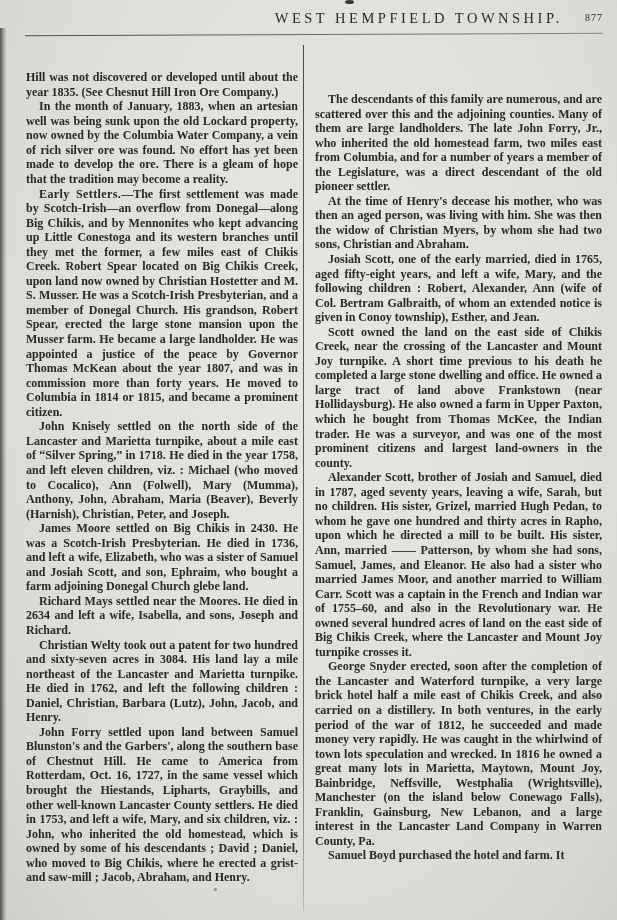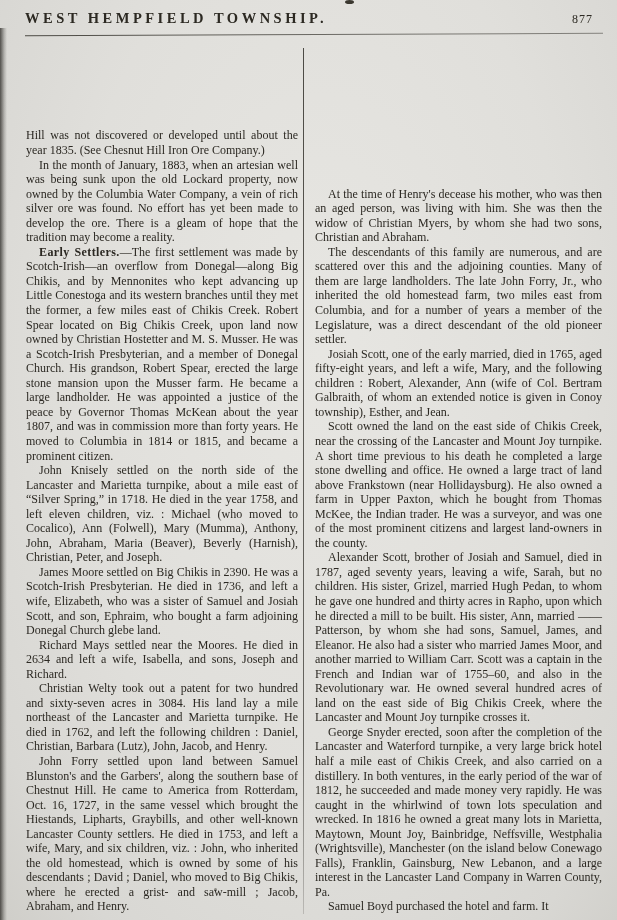--- a/index.html
+++ b/index.html
@@ -18,35 +18,35 @@
     background:linear-gradient(to right, rgba(18,16,12,0.85), rgba(18,16,12,0.25) 60%, rgba(18,16,12,0));
     opacity:.8;
   }
   .speck{position:absolute;background:#3a372f;border-radius:50%;}
   .speck.s1{left:345px;top:0px;width:9px;height:4px;}
   .speck.s2{left:214px;top:888px;width:3px;height:3px;opacity:.5;}
   .header{
     position:absolute;left:25px;top:10px;width:578px;height:22px;
   }
   .header .title{
-    position:absolute;left:0;right:40px;text-align:left;
-    font-size:14.5px;letter-spacing:3.5px;font-weight:bold;
+    position:absolute;left:0;right:40px;text-align:right;
+    font-size:14.5px;letter-spacing:3.5px;font-weight:normal;
     color:#2c2922;white-space:nowrap;
   }
   .header .pageno{
-    position:absolute;right:10px;top:2px;font-size:12px;letter-spacing:1px;color:#2c2922;
+    position:absolute;right:0;top:2px;font-size:10px;letter-spacing:1px;color:#2c2922;
   }
   .header-rule{
     position:absolute;left:25px;top:34px;width:578px;height:1px;
     background:linear-gradient(to right, rgba(60,58,52,.9), rgba(60,58,52,.55));
     transform:rotate(-0.25deg);
   }
   .columns{
     position:absolute;left:26px;top:41px;width:576px;bottom:6px;
-    display:flex;align-items:flex-end;
+    display:flex;align-items:center;font-weight:bold;
   }
   .col{
     font-size:12px;line-height:14.55px;text-align:justify;
     color:#2b2822;
   }
   .col p{margin:0;text-indent:13px;}
   .col p.noindent{text-indent:0;}
   .col p b{letter-spacing:.4px;}
   .col-left{width:272px;}
   .col-divider{
@@ -69,29 +69,29 @@
     <div class="pageno">877</div>
   </div>
   <div class="header-rule"></div>
 
   <div class="columns">
     <div class="col col-left">
         <p class="noindent">Hill was not discovered or developed until about the year 1835. (See Chesnut Hill Iron Ore Company.)</p>
         <p>In the month of January, 1883, when an artesian well was being sunk upon the old Lockard property, now owned by the Columbia Water Company, a vein of rich silver ore was found.  No effort has yet been made to develop the ore.  There is a gleam of hope that the tradition may become a reality.</p>
         <p><b>Early Settlers.</b>—The first settlement was made by Scotch-Irish—an overflow from Donegal—along Big Chikis, and by Mennonites who kept advancing up Little Conestoga and its western branches until they met the former, a few miles east of Chikis Creek. Robert Spear located on Big Chikis Creek, upon land now owned by Christian Hostetter and M. S. Musser.  He was a Scotch-Irish Presbyterian, and a member of Donegal Church.  His grandson, Robert Spear, erected the large stone mansion upon the Musser farm.  He became a large landholder.  He was appointed a justice of the peace by Governor Thomas McKean about the year 1807, and was in commission more than forty years.  He moved to Columbia in 1814 or 1815, and became a prominent citizen.</p>
         <p>John Knisely settled on the north side of the Lancaster and Marietta turnpike, about a mile east of “Silver Spring,” in 1718.  He died in the year 1758, and left eleven children, viz. : Michael (who moved to Cocalico), Ann (Folwell), Mary (Mumma), Anthony, John, Abraham, Maria (Beaver), Beverly (Harnish), Christian, Peter, and Joseph.</p>
-        <p>James Moore settled on Big Chikis in 2390.  He was a Scotch-Irish Presbyterian.  He died in 1736, and left a wife, Elizabeth, who was a sister of Samuel and Josiah Scott, and son, Ephraim, who bought a farm adjoining Donegal Church glebe land.</p>
+        <p>James Moore settled on Big Chikis in 2430.  He was a Scotch-Irish Presbyterian.  He died in 1736, and left a wife, Elizabeth, who was a sister of Samuel and Josiah Scott, and son, Ephraim, who bought a farm adjoining Donegal Church glebe land.</p>
         <p>Richard Mays settled near the Moores.  He died in 2634 and left a wife, Isabella, and sons, Joseph and Richard.</p>
         <p>Christian Welty took out a patent for two hundred and sixty-seven acres in 3084.  His land lay a mile northeast of the Lancaster and Marietta turnpike. He died in 1762, and left the following children : Daniel, Christian, Barbara (Lutz), John, Jacob, and Henry.</p>
         <p>John Forry settled upon land between Samuel Blunston's and the Garbers', along the southern base of Chestnut Hill.  He came to America from Rotterdam, Oct. 16, 1727, in the same vessel which brought the Hiestands, Lipharts, Graybills, and other well-known Lancaster County settlers.  He died in 1753, and left a wife, Mary, and six children, viz. : John, who inherited the old homestead, which is owned by some of his descendants ; David ; Daniel, who moved to Big Chikis, where he erected a grist- and saw-mill ; Jacob, Abraham, and Henry.</p>
       </div>
     <div class="col-divider"></div>
     <div class="col col-right">
+        <p>The descendants of this family are numerous, and are scattered over this and the adjoining counties. Many of them are large landholders.  The late John Forry, Jr., who inherited the old homestead farm, two miles east from Columbia, and for a number of years a member of the Legislature, was a direct descendant of the old pioneer settler.</p>
         <p>At the time of Henry's decease his mother, who was then an aged person, was living with him.  She was then the widow of Christian Myers, by whom she had two sons, Christian and Abraham.</p>
-        <p>The descendants of this family are numerous, and are scattered over this and the adjoining counties. Many of them are large landholders.  The late John Forry, Jr., who inherited the old homestead farm, two miles east from Columbia, and for a number of years a member of the Legislature, was a direct descendant of the old pioneer settler.</p>
         <p>Josiah Scott, one of the early married, died in 1765, aged fifty-eight years, and left a wife, Mary, and the following children : Robert, Alexander, Ann (wife of Col. Bertram Galbraith, of whom an extended notice is given in Conoy township), Esther, and Jean.</p>
         <p>Scott owned the land on the east side of Chikis Creek, near the crossing of the Lancaster and Mount Joy turnpike.  A short time previous to his death he completed a large stone dwelling and office.  He owned a large tract of land above Frankstown (near Hollidaysburg).  He also owned a farm in Upper Paxton, which he bought from Thomas McKee, the Indian trader.  He was a surveyor, and was one of the most prominent citizens and largest land-owners in the county.</p>
         <p>Alexander Scott, brother of Josiah and Samuel, died in 1787, aged seventy years, leaving a wife, Sarah, but no children.  His sister, Grizel, married Hugh Pedan, to whom he gave one hundred and thirty acres in Rapho, upon which he directed a mill to be built.  His sister, Ann, married —— Patterson, by whom she had sons, Samuel, James, and Eleanor. He also had a sister who married James Moor, and another married to William Carr.  Scott was a captain in the French and Indian war of 1755–60, and also in the Revolutionary war.  He owned several hundred acres of land on the east side of Big Chikis Creek, where the Lancaster and Mount Joy turnpike crosses it.</p>
         <p>George Snyder erected, soon after the completion of the Lancaster and Waterford turnpike, a very large brick hotel half a mile east of Chikis Creek, and also carried on a distillery.  In both ventures, in the early period of the war of 1812, he succeeded and made money very rapidly.  He was caught in the whirlwind of town lots speculation and wrecked. In 1816 he owned a great many lots in Marietta, Maytown, Mount Joy, Bainbridge, Neffsville, Westphalia (Wrightsville), Manchester (on the island below Conewago Falls), Franklin, Gainsburg, New Lebanon, and a large interest in the Lancaster Land Company in Warren County, Pa.</p>
         <p>Samuel Boyd purchased the hotel and farm.  It</p>
       </div>
   </div>
 </div>
 
 </body></html>

